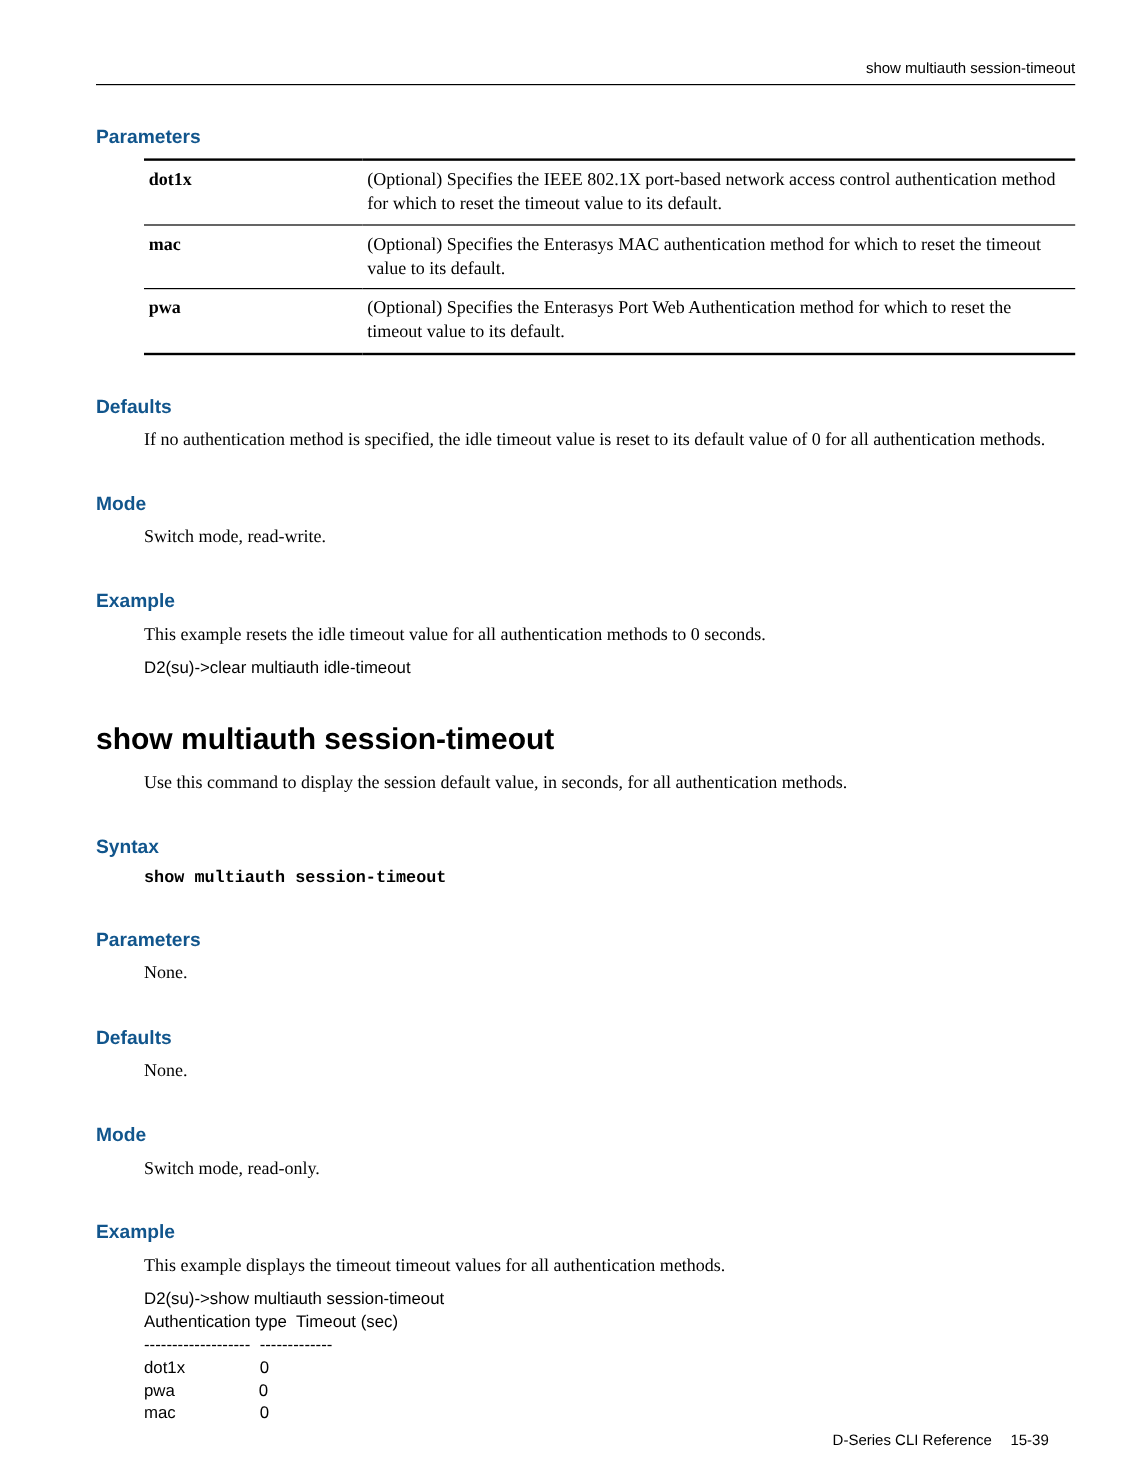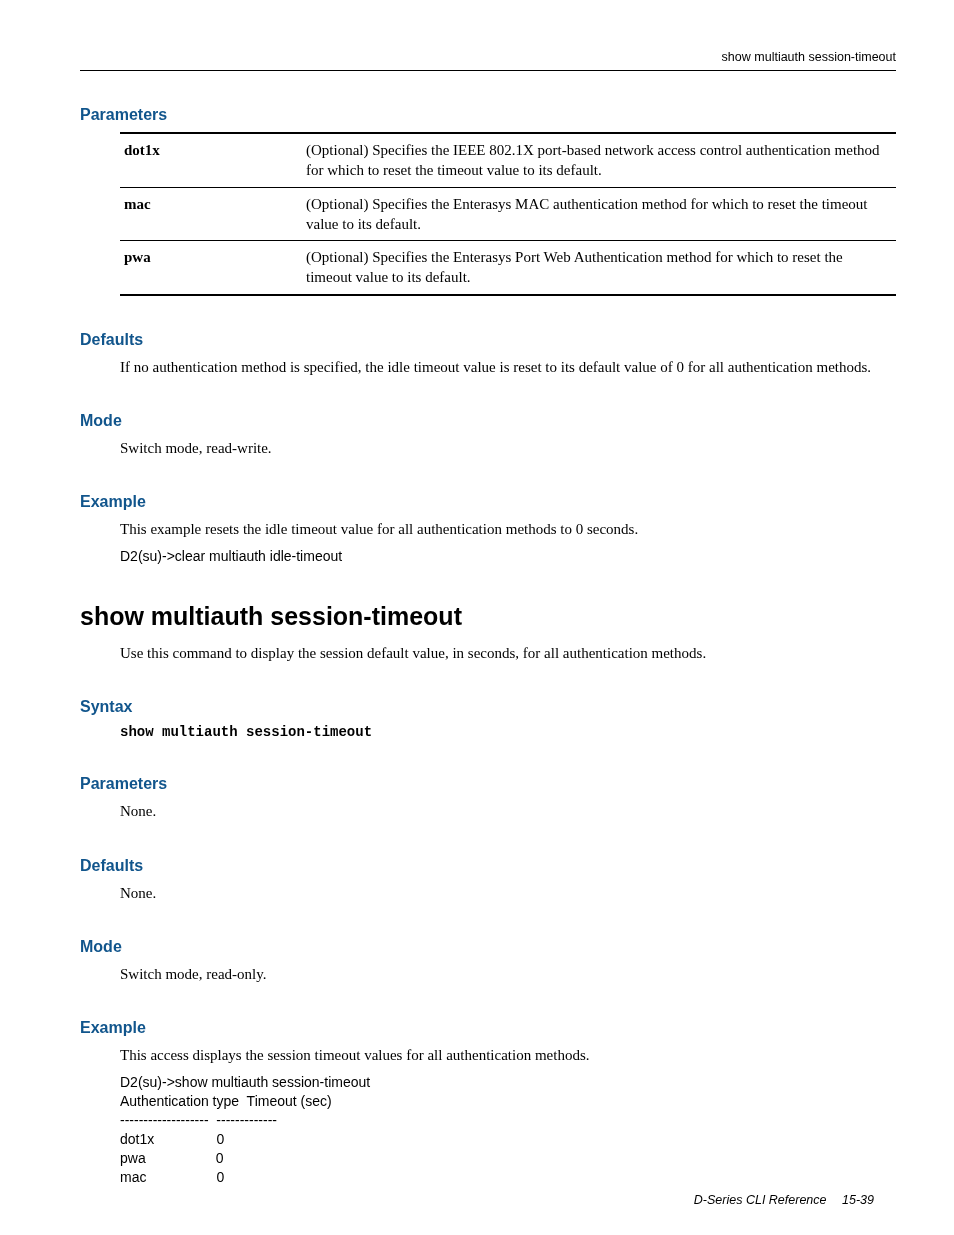--- a/index.html
+++ b/index.html
@@ -86,21 +86,20 @@
     font-weight: bold;
     font-size: 14px;
     margin: 6px 0 10px 0;
   }
   .footer {
     position: absolute;
     bottom: 40px;
     right: 80px;
     font-family: Arial, Helvetica, sans-serif;
     font-size: 12.5px;
-    font-style: italic;
   }
   .footer .pg {
     margin-left: 12px;
   }
 </style>
 </head>
 <body>
 
 <div class="page">
 
@@ -163,21 +162,21 @@
     <p class="para">None.</p>
   </div>
 
   <div class="subhead">Mode</div>
   <div class="body-indent">
     <p class="para">Switch mode, read-only.</p>
   </div>
 
   <div class="subhead">Example</div>
   <div class="body-indent">
-    <p class="para">This access displays the session timeout values for all authentication methods.</p>
+    <p class="para">This example displays the timeout timeout values for all authentication methods.</p>
     <pre class="mono">D2(su)-&gt;show multiauth session-timeout
 Authentication type  Timeout (sec)
 -------------------  -------------
 dot1x                0
 pwa                  0
 mac                  0</pre>
   </div>
 
   <div class="footer">
     <span>D-Series CLI Reference</span>

